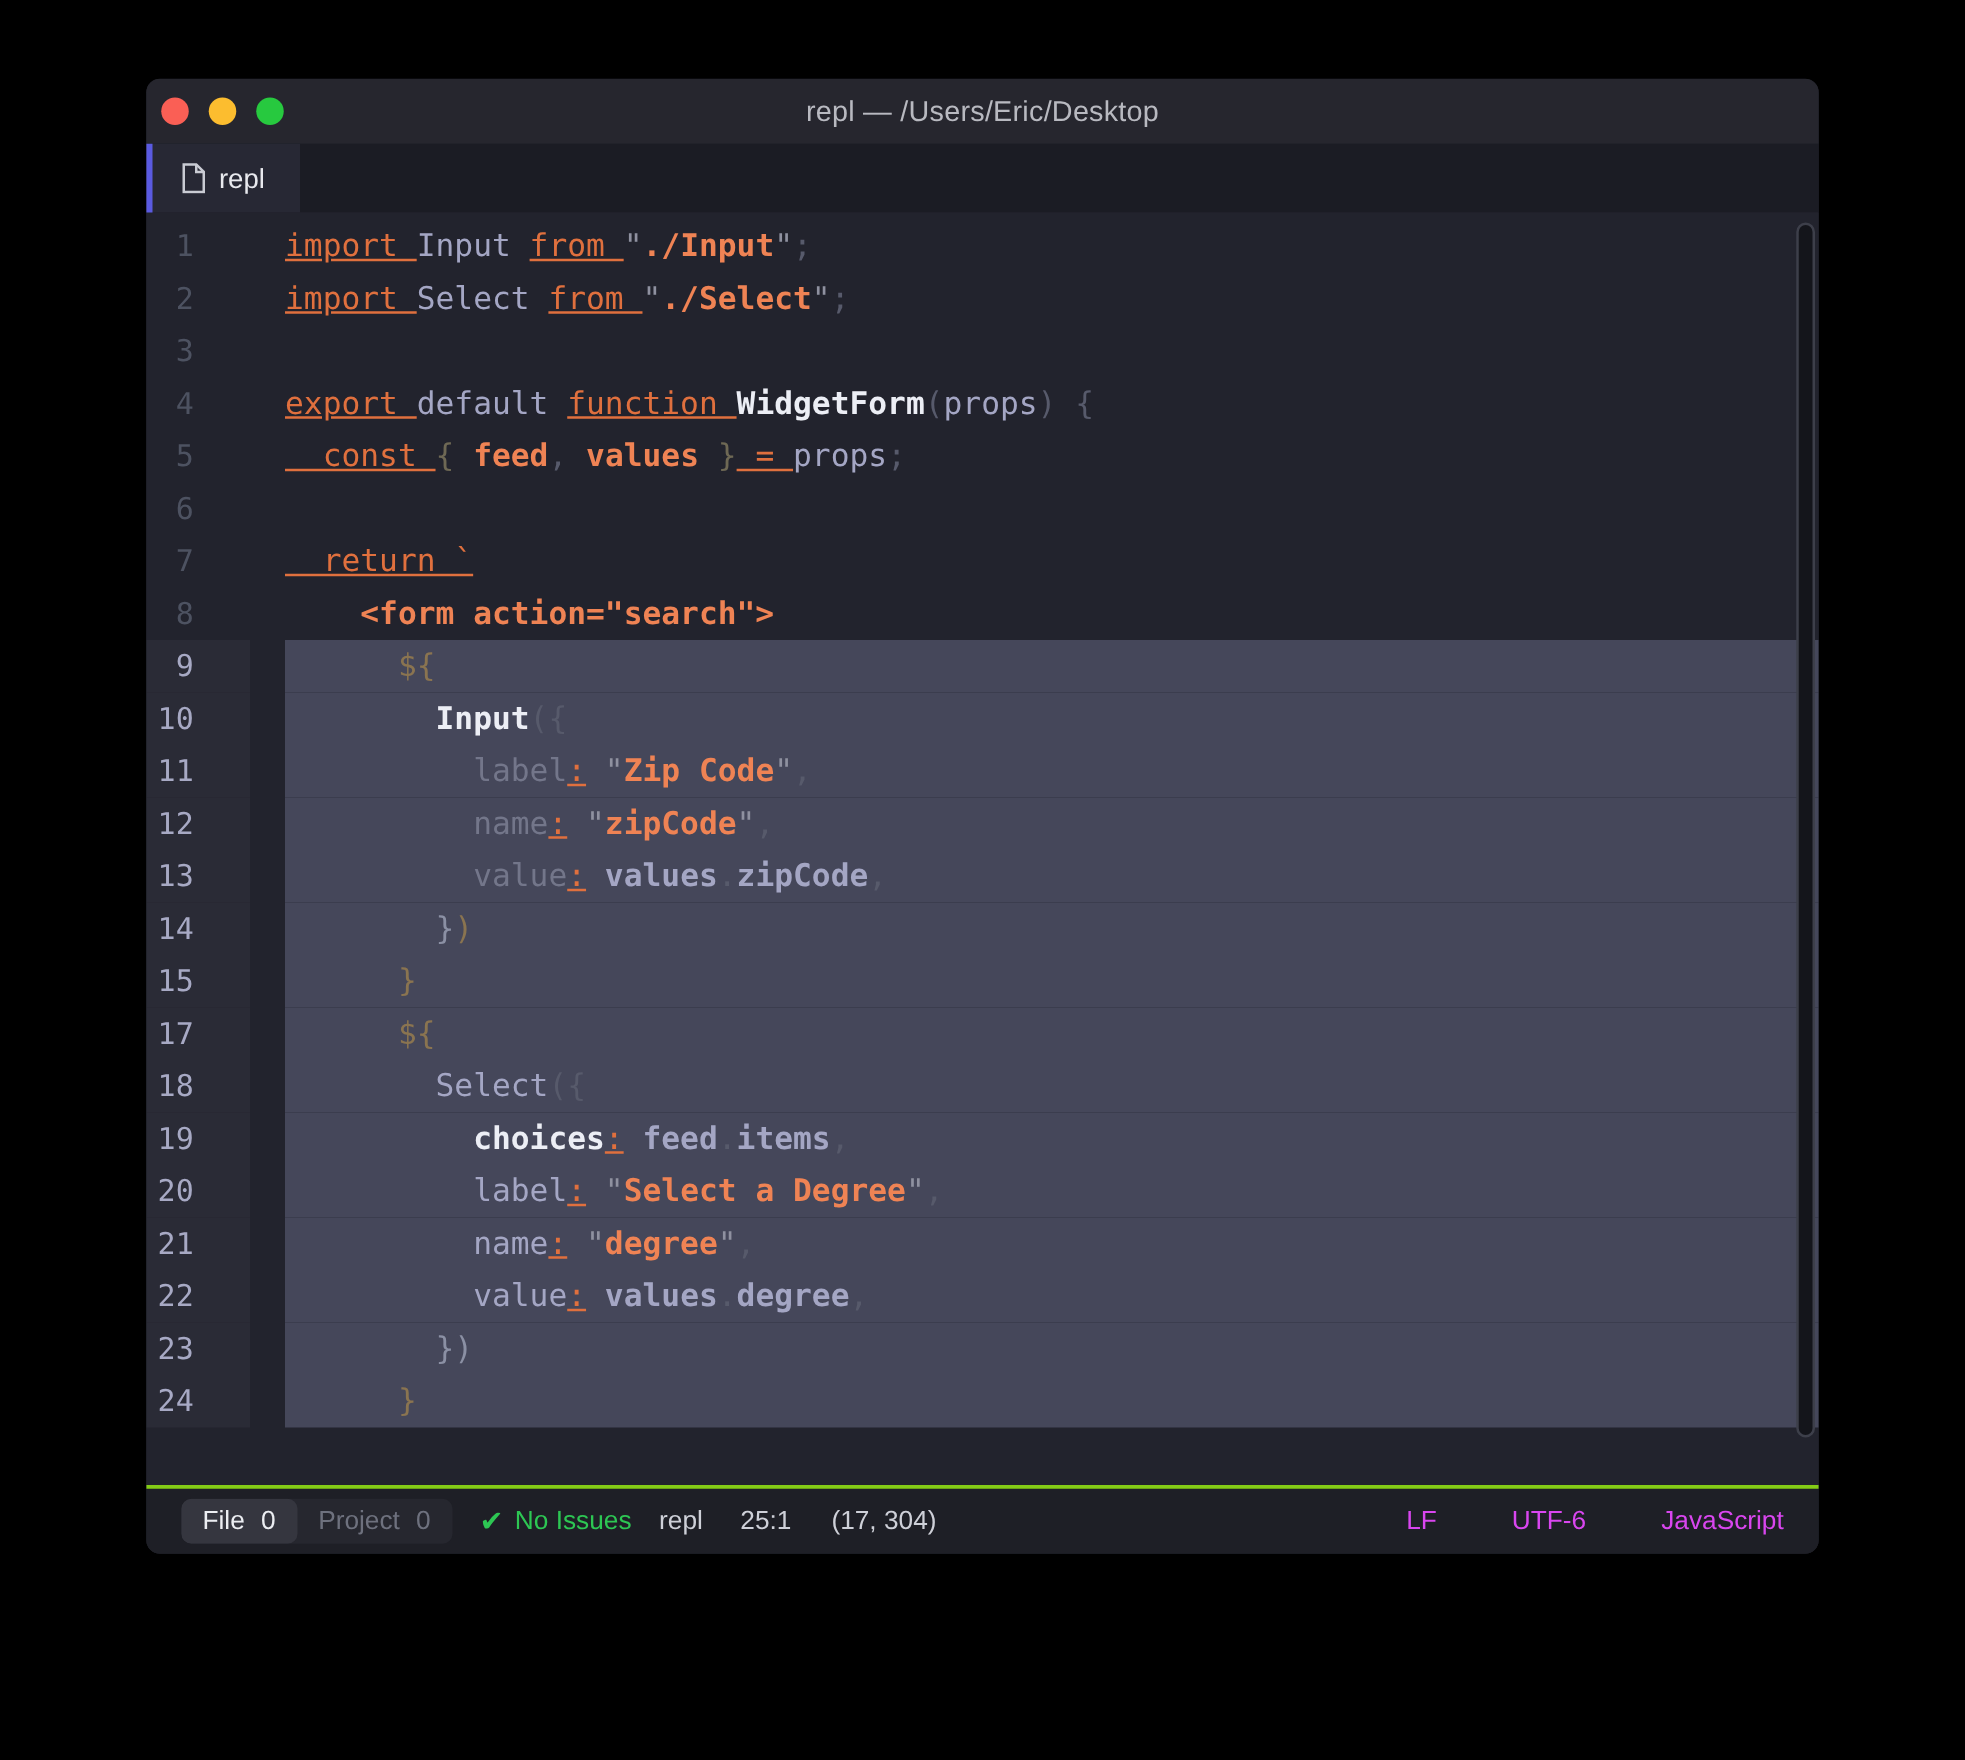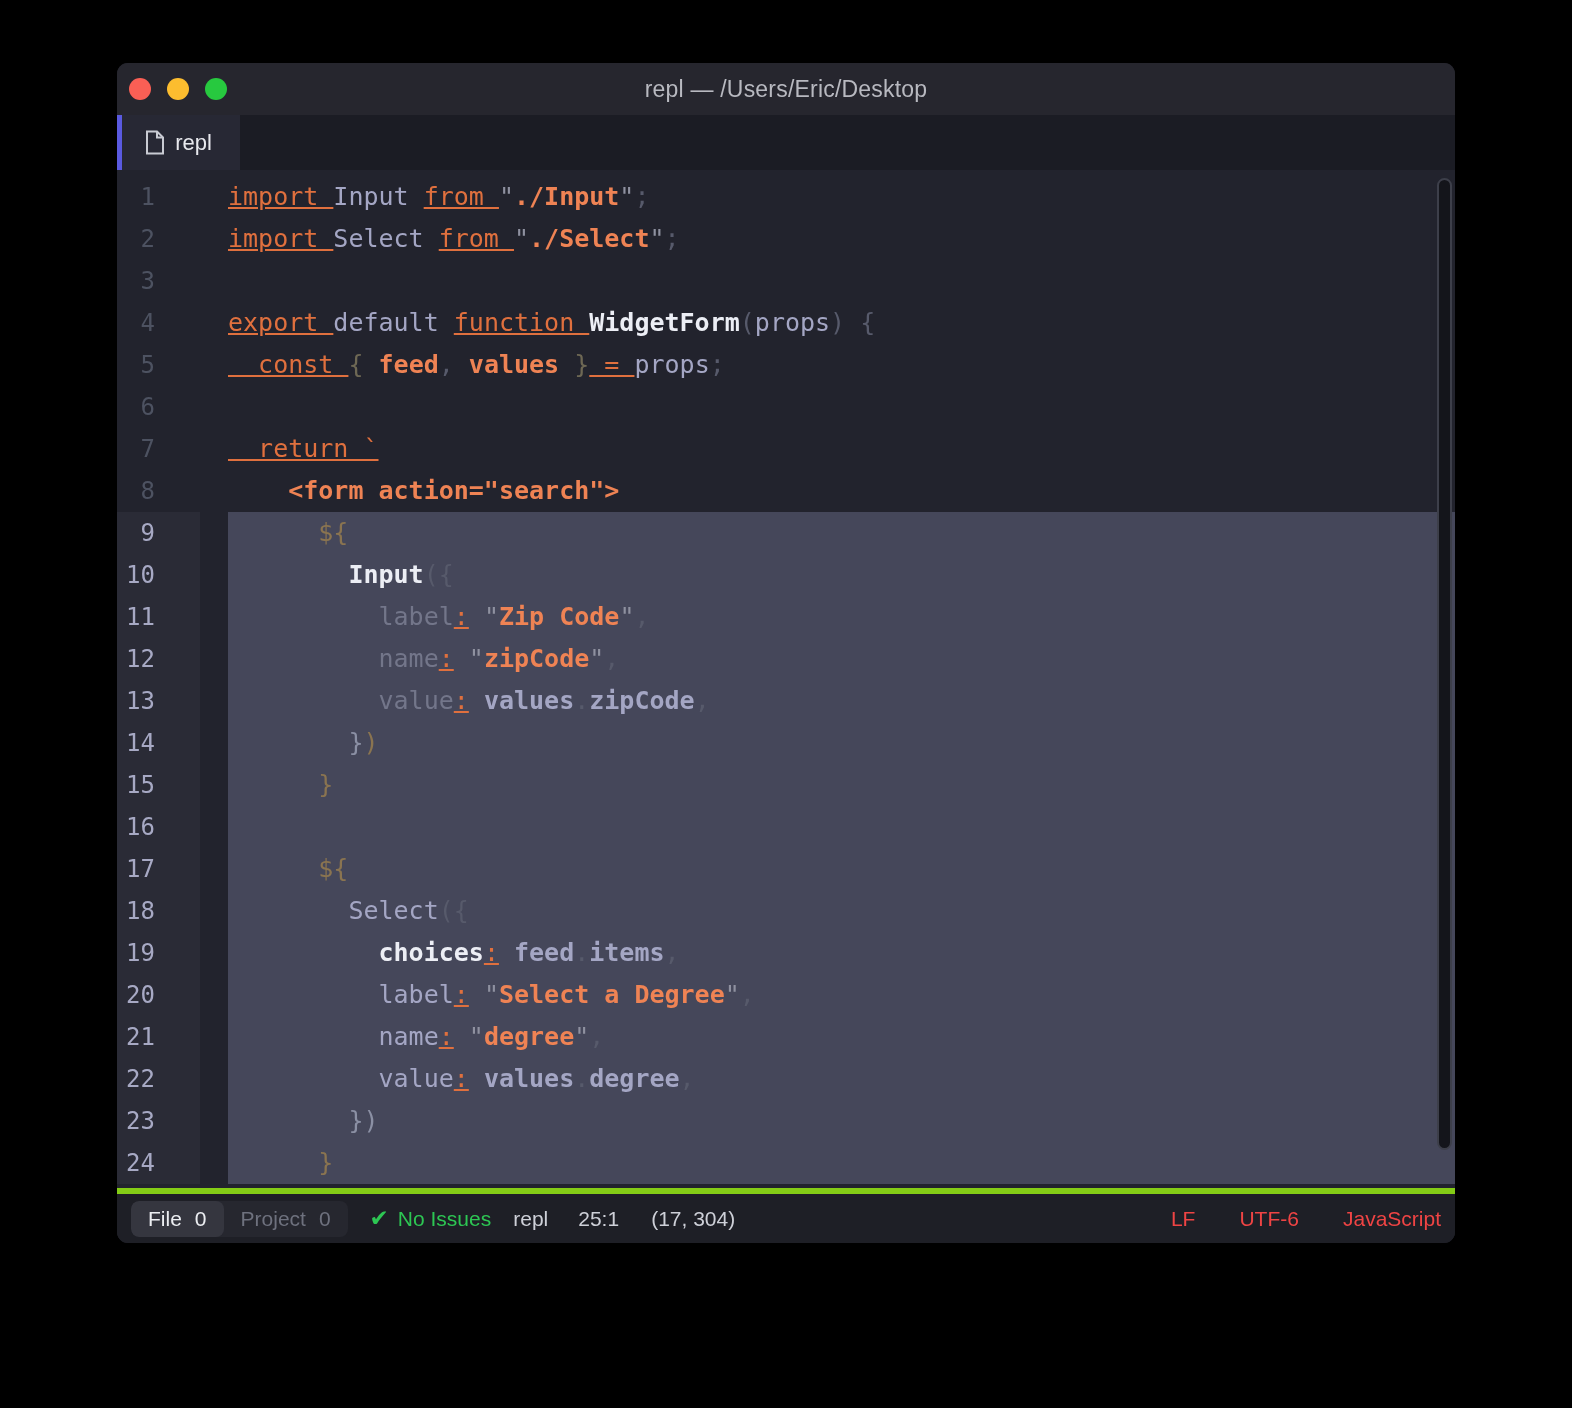--- a/index.html
+++ b/index.html
@@ -39,30 +39,30 @@
   .p{color:#575a6b;}                      
   .t{color:#8a7450;}                      
   .d{color:#73768a;}                      
   .g{color:#8b90a4;}                      
   .o{color:#6e6854;}                      
   .b{color:#a4a6c4;font-weight:700;}      
 
   .scrollbar{position:absolute;right:3px;top:8px;width:15px;height:972px;background:#14151b;border:2px solid #3d3f4a;border-radius:10px;z-index:5;box-sizing:border-box;}
 
   
-  .statusbar{flex:0 0 55px;background:#1e1f26;border-top:6px solid #84cc16;box-sizing:border-box;display:flex;align-items:center;padding:0 14px;font-size:21px;color:#ced0d8;}
+  .statusbar{flex:0 0 55px;background:#1e1f26;border-top:3px solid #84cc16;box-sizing:border-box;display:flex;align-items:center;padding:0 28px;font-size:21px;color:#ced0d8;}
   .seg{display:flex;background:#26272f;border-radius:8px;overflow:hidden;height:36px;}
   .seg-item{display:flex;align-items:center;gap:13px;padding:0 17px;color:#6e717e;}
   .seg-item.active{background:#35363f;border-radius:8px;color:#eceef2;}
   .sb-issues{display:flex;align-items:center;gap:9px;margin-left:22px;color:#2dc653;font-weight:500;}
   .check{font-size:23px;color:#2dc653;}
   .sb-doc{margin-left:22px;}
   .sb-cursor{margin-left:30px;text-align:center;}
   .sb-sel{margin-left:32px;text-align:right;}
-  .sb-right{margin-left:auto;display:flex;gap:44px;color:#ef4444;}
+  .sb-right{margin-left:auto;display:flex;gap:60px;color:#d946ef;}
 </style>
 </head>
 <body>
 
 <div class="window">
 
   <div class="titlebar">
     <div class="lights">
       <span class="light red"></span>
       <span class="light yellow"></span>
@@ -151,25 +151,20 @@
         </div>
         <div class="row sel">
           <span class="num">14</span>
           <span class="gap"></span>
           <span class="code"><span class="g">        }</span><span class="t">)</span></span>
         </div>
         <div class="row sel">
           <span class="num">15</span>
           <span class="gap"></span>
           <span class="code"><span class="t">      }</span></span>
-        </div>
-        <div class="row sel">
-          <span class="num">16</span>
-          <span class="gap"></span>
-          <span class="code"></span>
         </div>
         <div class="row sel">
           <span class="num">17</span>
           <span class="gap"></span>
           <span class="code"><span class="t">      ${</span></span>
         </div>
         <div class="row sel">
           <span class="num">18</span>
           <span class="gap"></span>
           <span class="code"><span class="i">        Select</span><span class="p">({</span></span>

